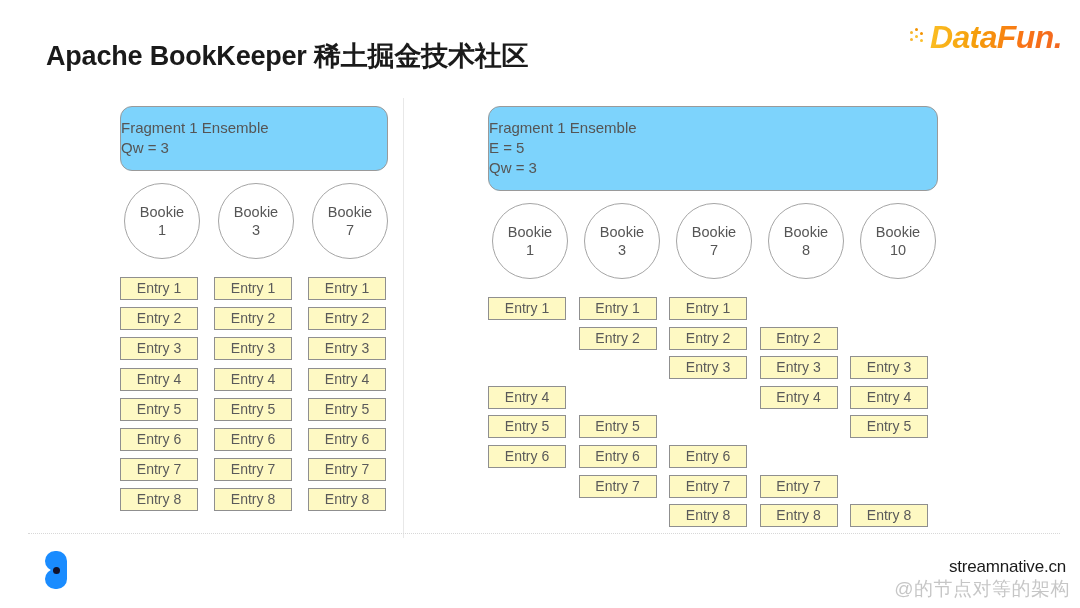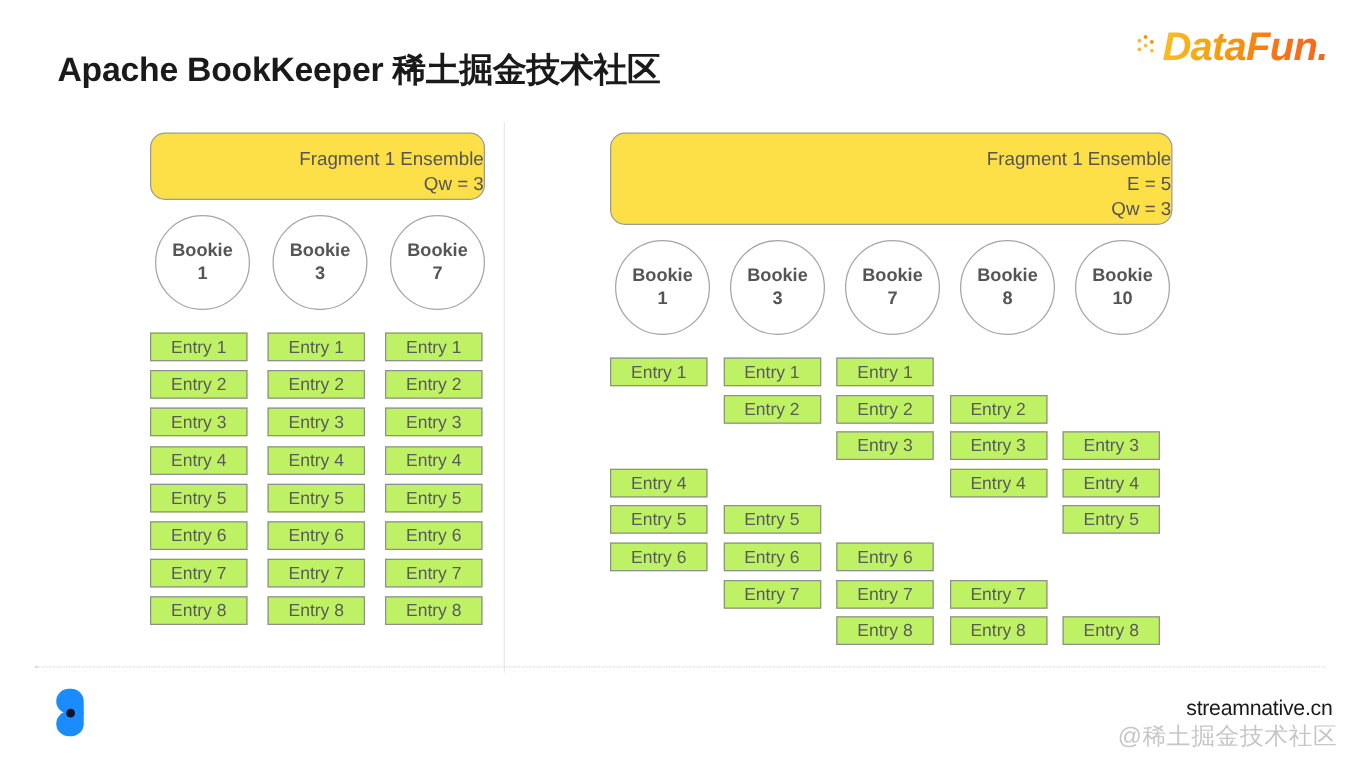--- a/index.html
+++ b/index.html
@@ -87,34 +87,33 @@
   }
 
   
   .panel { position: absolute; }
   .panel-left  { left: 120px; top: 106px; }
   .panel-right { left: 488px; top: 106px; }
 
   .ensemble-box {
     border: 1.4px solid #9a9a9a;
     border-radius: 12px;
-    background: #fde047;
-    text-align: right;
+    background: #7dd3fc;
+    text-align: left;
     font-size: 15px;
     color: #555;
     line-height: 20px;
-    padding: 11px 0 1px;
+    padding: 11px 0 12px;
     box-sizing: border-box;
   }
   .ensemble-box .eb-line { display: block; white-space: nowrap; }
 
   .bookie-row {
     display: flex;
     margin-top: 12px;
-    font-weight: bold;
   }
   .bookie {
     border: 1.3px solid #a5a5a5;
     border-radius: 50%;
     width: 76px;
     height: 76px;
     display: flex;
     flex-direction: column;
     align-items: center;
     justify-content: center;
@@ -136,21 +135,21 @@
     top: 0;
     width: 78px;
   }
   .entry-box {
     position: absolute;
     left: 0;
     width: 78px;
     height: 23px;
     box-sizing: border-box;
     border: 1.3px solid #8f8f8f;
-    background: #bef264;
+    background: #fef9c3;
     color: #5a5a5a;
     font-size: 14px;
     line-height: 21px;
     text-align: center;
     white-space: nowrap;
   }
 
   
   .footer-brand {
     position: absolute;
@@ -358,13 +357,13 @@
 
 <div class="footer-brand">
   <span class="sn-mark">
     <span class="sn-top"></span>
     <span class="sn-bot"></span>
     <span class="sn-dot"></span>
   </span>
 </div>
 
 <div class="footer-url">streamnative.cn</div>
-<div class="watermark">@稀土掘金技术社区</div>
+<div class="watermark">@的节点对等的架构</div>
 
 </body></html>

